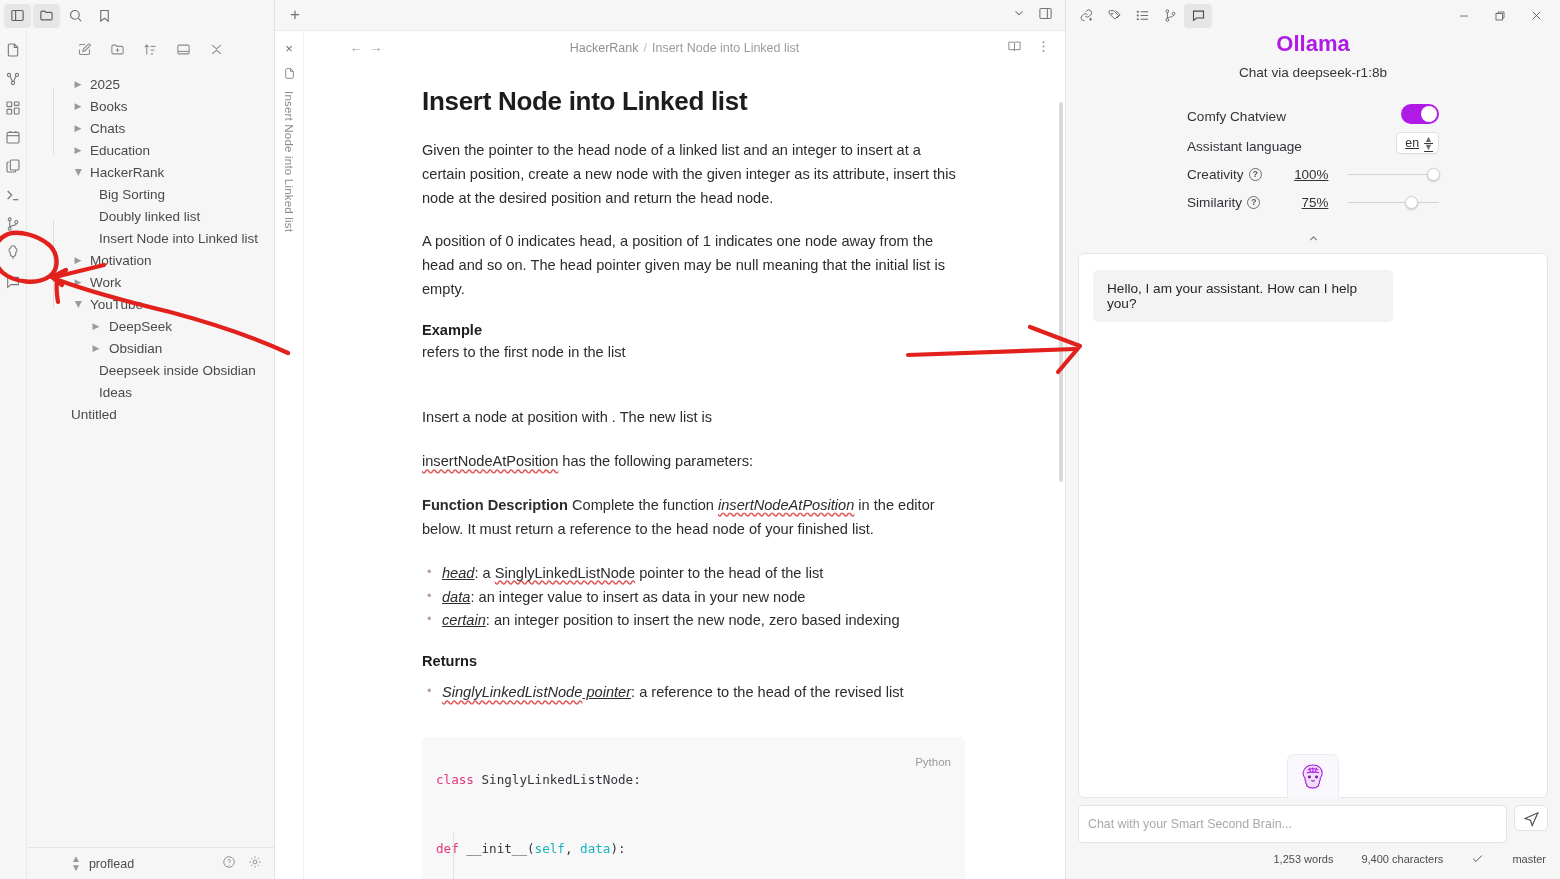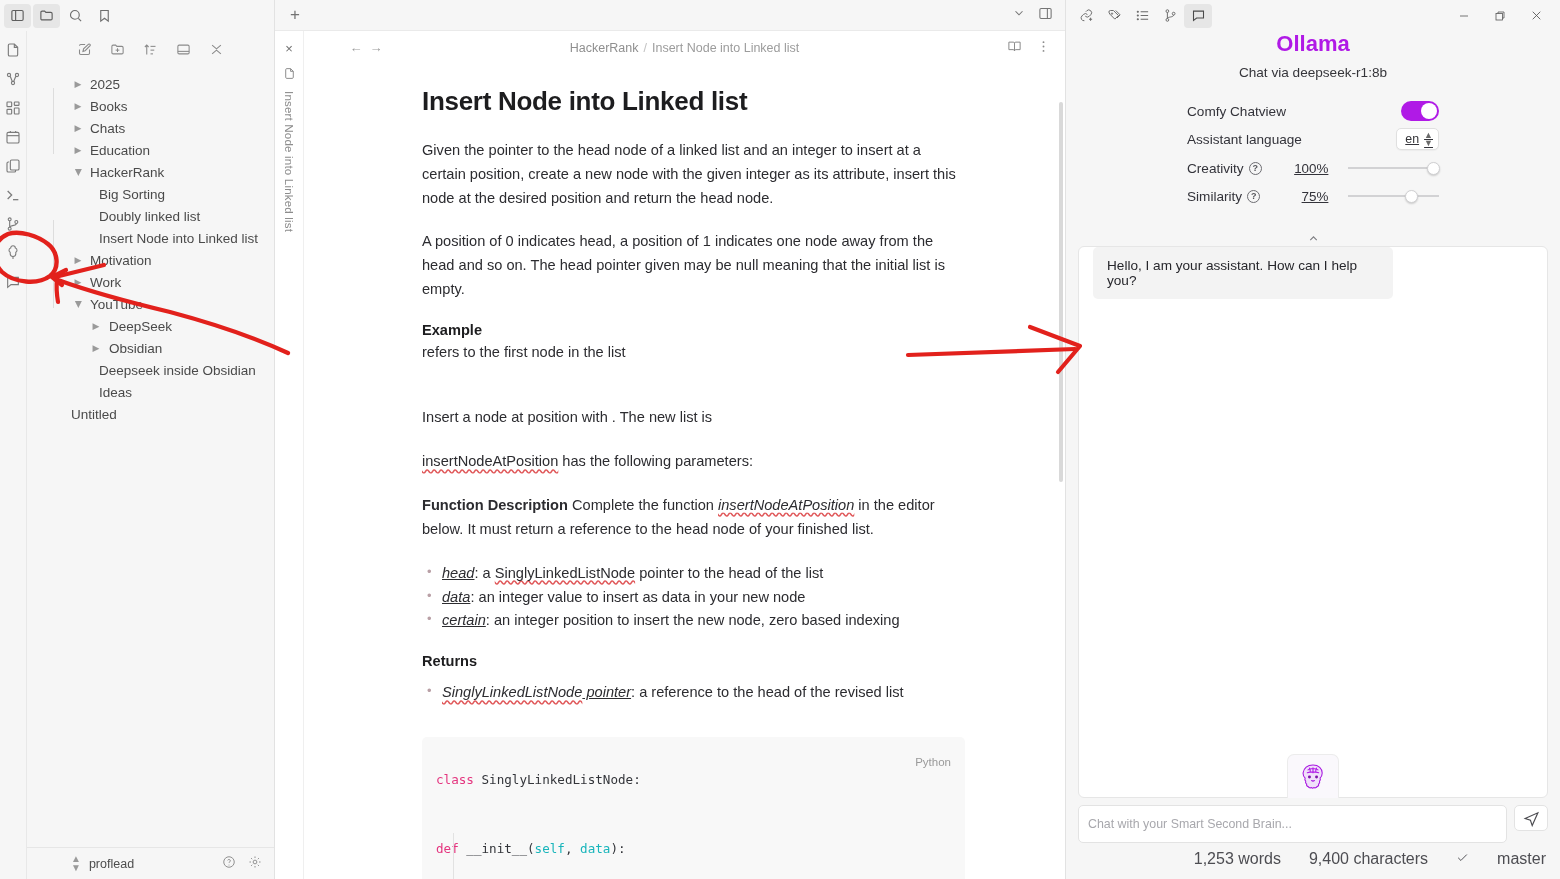--- a/index.html
+++ b/index.html
@@ -185,21 +185,21 @@
   }
 
   .rp-inner { flex: 1; display: flex; flex-direction: column; padding: 0 12px 8px 12px; min-height: 0; }
 
   .ollama-title {
     text-align: center; font-size: 22px; font-weight: 700; color: #b01ae6;
   }
   .ollama-sub { text-align: center; font-size: 13.6px; color: #35353a; margin-top: 8px; }
 
   .settings { margin: 18px auto 0 auto; width: 252px; }
-  .setrow { display: flex; align-items: center; height: 26px; font-size: 13.6px; color: #33333a; }
+  .setrow { display: flex; align-items: flex-end; height: 26px; font-size: 13.6px; color: #33333a; }
   .setrow .lbl { display: flex; align-items: center; gap: 5px; }
   .qmark {
     width: 13px; height: 13px; border: 1.2px solid #6d6d72; border-radius: 50%;
     font-size: 9px; color: #55555a; display: inline-flex; align-items: center; justify-content: center;
     line-height: 1; font-weight: 700;
   }
   .setrow .ctl { margin-left: auto; display: flex; align-items: center; text-decoration: underline; }
   .toggle {
     width: 38px; height: 20px; background: #b01ae6; border-radius: 11px; position: relative;
   }
@@ -218,23 +218,23 @@
   .track { position: relative; width: 92px; height: 14px; display: flex; align-items: center; }
   .track .bar { position: absolute; left: 0; right: 0; height: 1.6px; background: #d2d2d4; }
   .track .thumb {
     position: absolute; width: 13px; height: 13px; border-radius: 50%;
     background: #fff; border: 1px solid #d0d0d2; box-shadow: 0 1px 2px rgba(0,0,0,.18);
   }
 
   .collapse-caret { text-align: center; color: #7c7c80; font-size: 12px; margin-top: 22px; height: 14px; }
 
   .chatbox {
-    margin-top: 0; flex: 1; min-height: 0;
+    margin-top: 7px; flex: 1; min-height: 0;
     background: #fff; border: 1px solid #e6e6e6; border-radius: 6px;
-    position: relative; padding: 0 14px;
+    position: relative; padding: 16px 14px;
   }
   .bubble {
     background: #f3f3f3; border-radius: 5px; padding: 11px 14px;
     font-size: 13.6px; color: #26262b; display: inline-block; max-width: 300px;
   }
   .brain-avatar {
     position: absolute; left: 50%; transform: translateX(-50%); bottom: -1px;
     width: 52px; height: 44px; background: #faf8fc;
     border: 1px solid #ececec; border-bottom: none;
     border-radius: 7px 7px 0 0;
@@ -247,21 +247,21 @@
     border-radius: 5px; padding: 16px 9px; font-size: 12.4px; color: #a8a8ad;
     display: flex; align-items: center;
   }
   .send-btn {
     width: 34px; height: 26px; background: #fff; border: 1px solid #e3e3e3;
     border-radius: 5px; display: flex; align-items: center; justify-content: center;
     color: #4a4a4f;
   }
   .rp-status {
     height: 24px; display: flex; align-items: center; justify-content: flex-end;
-    gap: 28px; font-size: 16px; color: #4d4d52; padding: 0 2px; margin-top: 4px;
+    gap: 28px; font-size: 11px; color: #4d4d52; padding: 0 2px; margin-top: 4px;
   }
 
   
   #annot { position: absolute; inset: 0; pointer-events: none; z-index: 50; }
 </style>
 </head>
 <body>
 
 <div id="app">
 

